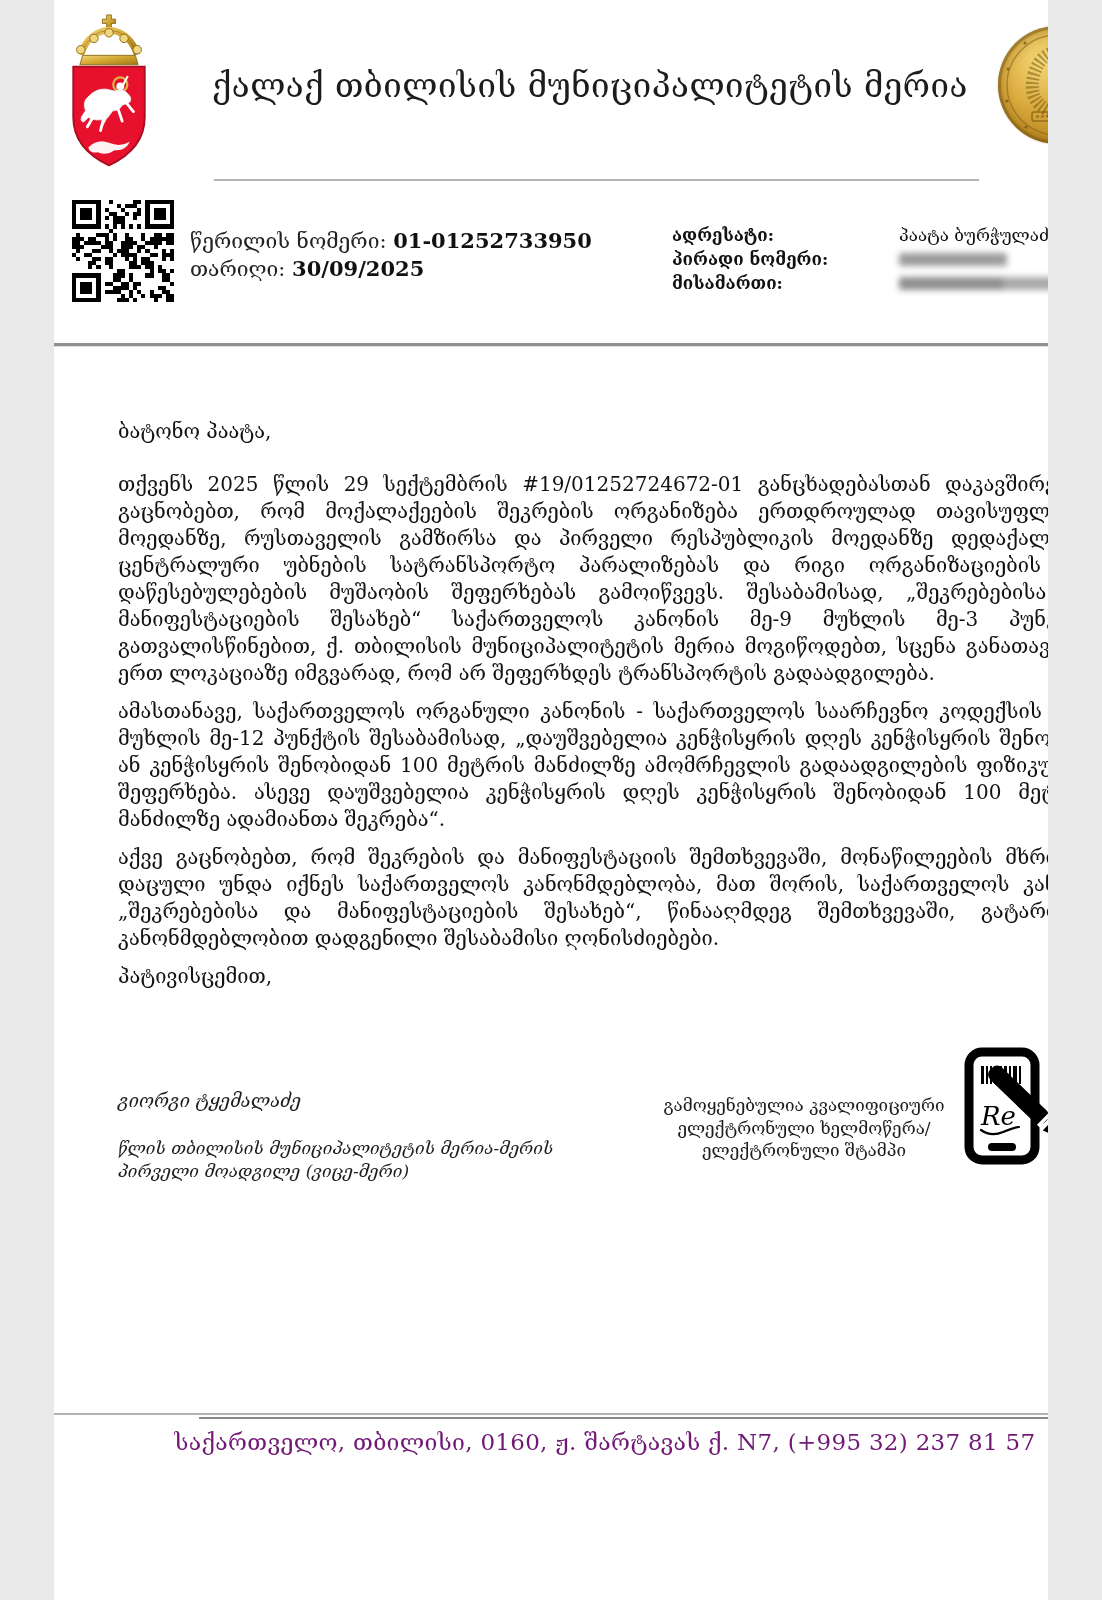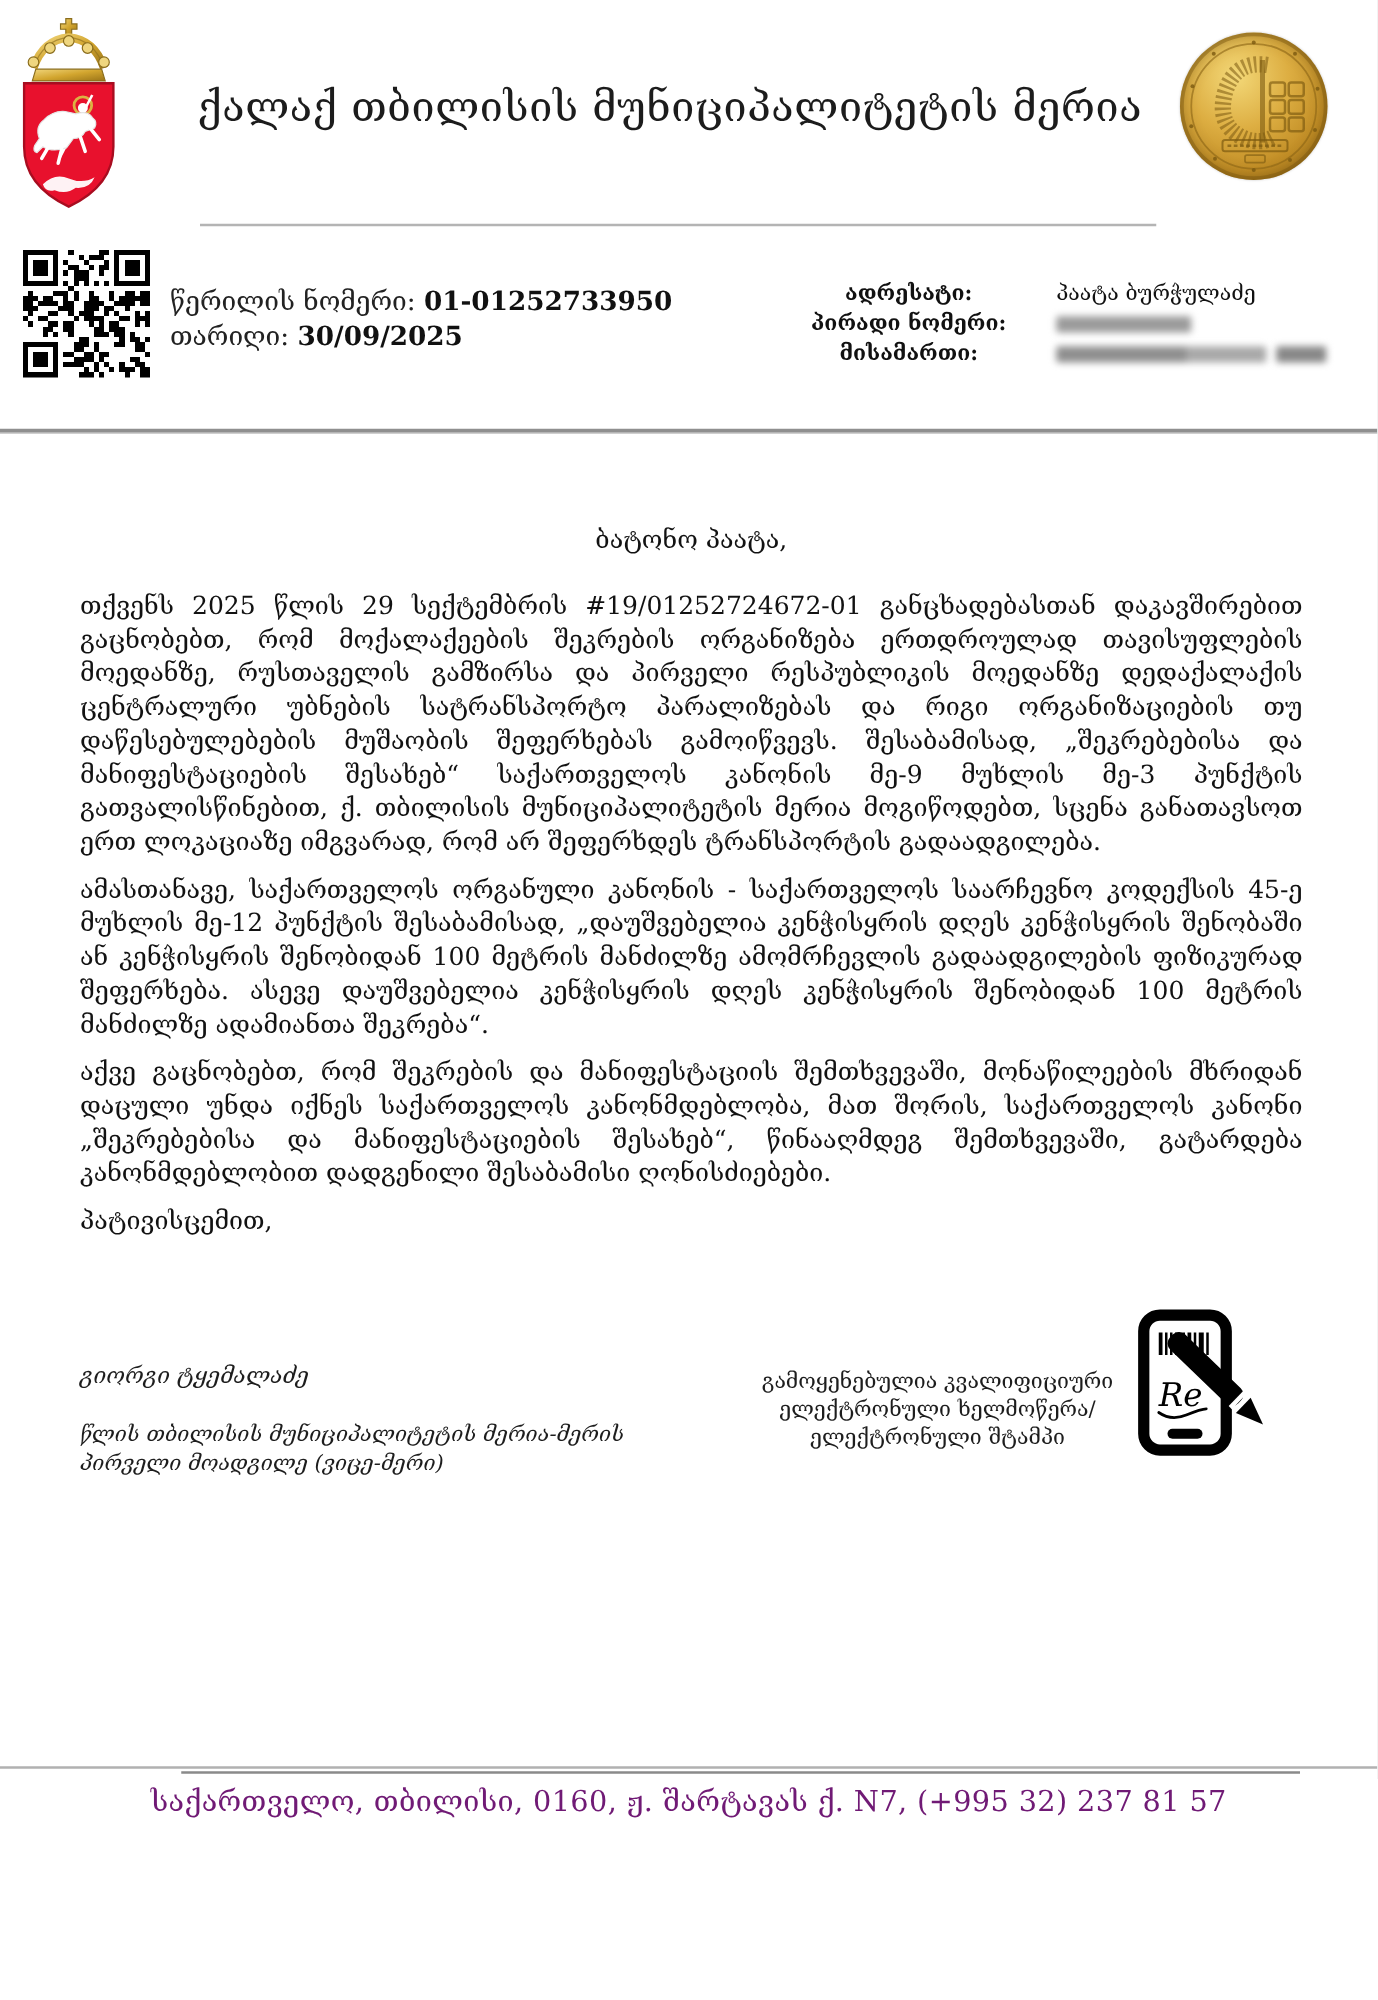--- a/index.html
+++ b/index.html
@@ -1,17 +1,17 @@
 <!DOCTYPE html>
 <html><head>
 <meta charset="utf-8">
 <style>
   html,body{margin:0;padding:0;background:#e9e9e9;}
   .page{
-    position:relative;width:1102px;height:1600px;margin:0 auto;background:#ffffff;
+    position:relative;width:994px;height:1600px;margin:0 auto;background:#ffffff;
     font-family:"DejaVu Serif","DejaVu Sans",serif;color:#1b1b1b;overflow:hidden;
   }
   
   .coat{position:absolute;left:8px;top:8px;width:94px;height:168px;}
   .org-title{
     position:absolute;left:158px;top:66px;width:740px;text-align:center;
     font-size:33px;font-weight:400;color:#1c1c1c;letter-spacing:.5px;white-space:nowrap;
   }
   .title-rule{position:absolute;left:160px;top:179px;width:765px;height:2px;background:#b4b4b4;}
   .seal{
@@ -20,35 +20,35 @@
     box-shadow:inset 0 0 0 3px rgba(122,86,16,.45), inset 0 0 14px rgba(70,48,4,.45), 0 0 2px rgba(0,0,0,.25);
   }
   .seal svg{position:absolute;inset:0;}
   
   .qr{position:absolute;left:18px;top:200px;width:102px;height:102px;}
   .letter-meta{position:absolute;left:136px;top:227px;font-size:21px;line-height:27px;color:#222;}
   .letter-meta .lbl{font-weight:400;}
   .letter-meta .val{font-weight:700;color:#111;}
   .recipient{position:absolute;left:618px;top:223px;width:446px;font-size:17px;color:#111;}
   .recipient .row{display:flex;align-items:center;height:24px;}
-  .recipient .r-lbl{width:218px;text-align:center;font-weight:700;flex:0 0 auto;}
+  .recipient .r-lbl{width:218px;text-align:left;font-weight:700;flex:0 0 auto;}
   .recipient .r-val{padding-left:9px;}
   .blur-wrap{display:flex;gap:8px;align-items:center;padding-left:9px;}
   .blur-bar{display:inline-block;height:13px;border-radius:2px;background:#9b9b9b;filter:blur(3px);}
   .bb-num{width:108px;}
   .bb-addr1{width:168px;background:linear-gradient(90deg,#8f8f8f 0 62%,#a9a9a9 62% 100%);}
   .bb-addr2{width:40px;background:#888;}
   .top-rule{position:absolute;left:0;top:343px;width:1102px;height:3px;background:#8f8f8f;border-bottom:1px solid #dcdcdc;}
   
   .body-text{
     position:absolute;left:64px;top:418px;width:978px;
     font-size:20px;line-height:27px;color:#121212;text-align:justify;
   }
   .body-text p{margin:0 0 11px 0;}
-  .body-text .greeting{margin:0 0 26px 0;text-align:center;}
+  .body-text .greeting{margin:0 0 26px 0;text-align:left;}
   .body-text .closing{margin:8px 0 0 0;text-align:left;}
   
   .sign-left{position:absolute;left:64px;top:1090px;color:#1d1d1d;font-style:italic;}
   .sign-name{font-size:18px;margin-bottom:26px;}
   .sign-title{font-size:17px;line-height:23px;}
   .sign-note{
     position:absolute;left:600px;top:1094px;width:300px;text-align:center;
     font-size:17px;line-height:22.5px;color:#1d1d1d;
   }
   .stamp{position:absolute;left:903px;top:1046px;width:114px;height:120px;}

